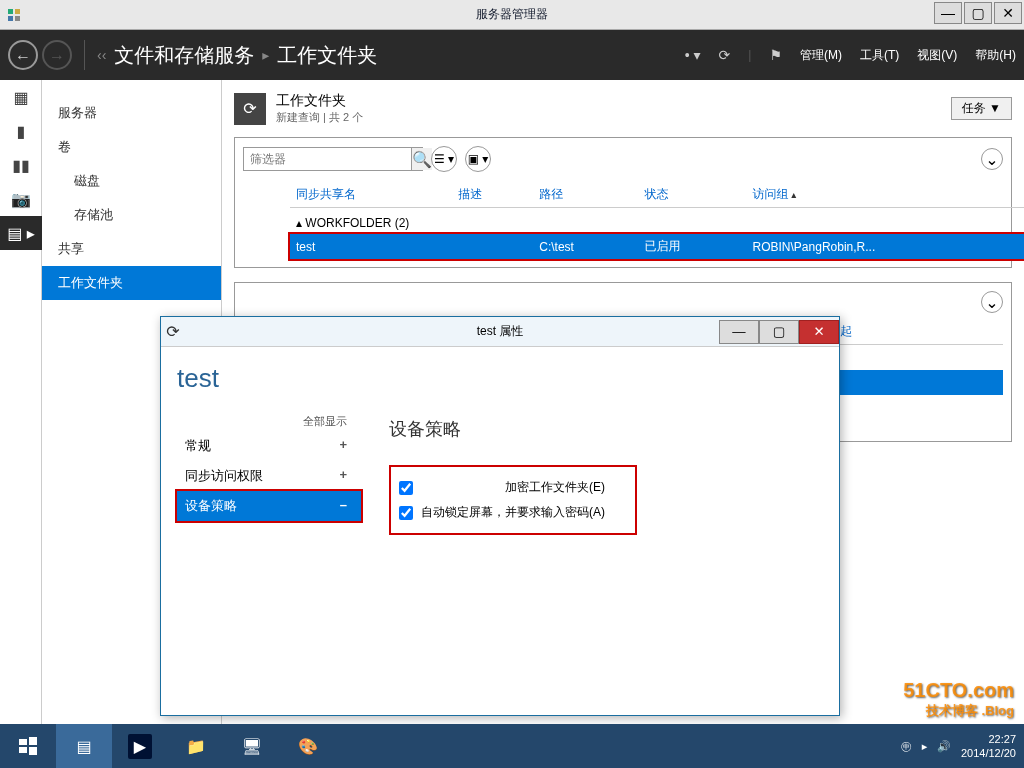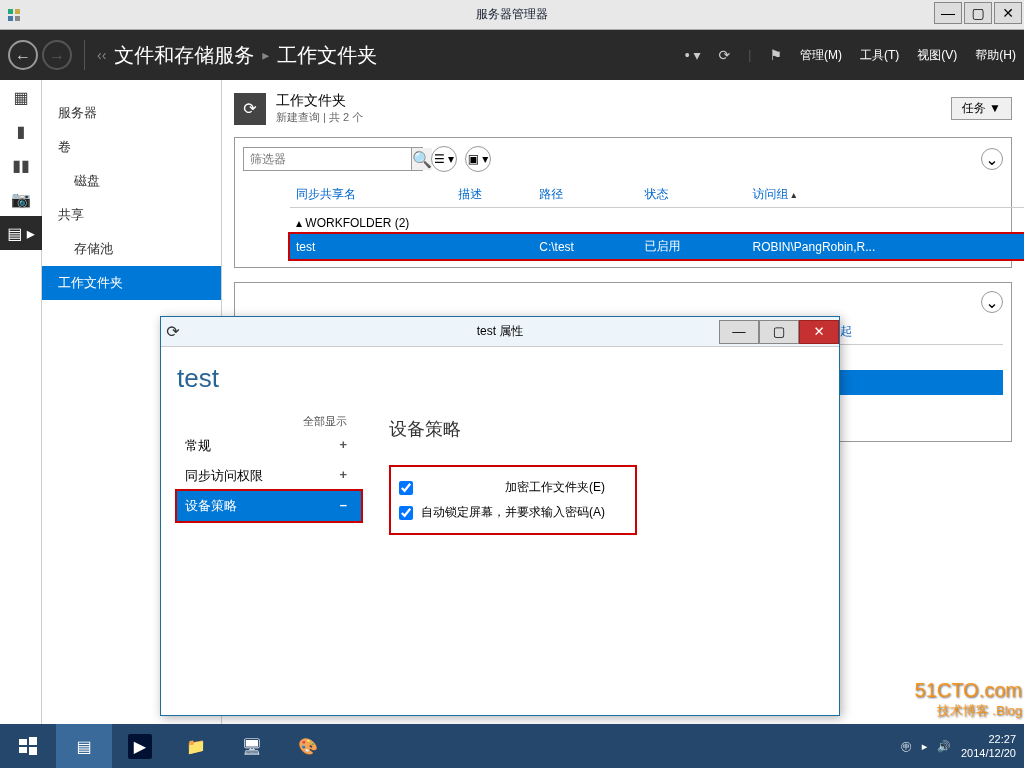--- a/index.html
+++ b/index.html
@@ -86,21 +86,21 @@
 .dialog .dlg-right .chk-row input { width: 14px; height: 14px;}
 .dialog .chk-frame { border: 2px solid #c00; padding: 8px 30px 8px 8px; display: inline-block;}
 
 
 .taskbar { position: absolute; bottom: 0; left: 0; right: 0; height: 44px; background: #24476b; display: flex; align-items: center; }
 .taskbar .tb-item { width: 56px; height: 44px; display: flex; align-items: center; justify-content: center; color: #fff; cursor: pointer; }
 .taskbar .tb-item.active { background: #3a6a9a; }
 .taskbar .tb-right { margin-left: auto; display: flex; align-items: center; color: #fff; font-size: 11px; padding-right: 8px; gap: 10px;}
 .taskbar .tb-right .clock { text-align: right; line-height: 14px;}
 
-.watermark { position: absolute; right: 2px; bottom: 48px; color: rgba(255,140,0,.85); font-family: Arial; font-weight: normal; font-size: 20px; text-shadow: 1px 1px 2px rgba(0,0,0,.6);}
+.watermark { position: absolute; right: 10px; bottom: 48px; color: rgba(255,140,0,.85); font-family: Arial; font-weight: bold; font-size: 20px; text-shadow: 1px 1px 2px rgba(0,0,0,.6);}
 .watermark .sub { font-size: 13px; display: block; text-align: right; }
 </style>
 </head>
 <body>
 
 <div class="titlebar">
   <span class="app-icon">
     <svg width="14" height="14" viewBox="0 0 14 14">
         <rect x="1" y="1" width="5" height="5" fill="#2a7"></rect>
         <rect x="8" y="1" width="5" height="5" fill="#ca4"></rect>
@@ -146,22 +146,22 @@
     <div class="ri">▮</div>
     <div class="ri">▮▮</div>
     <div class="ri">📷</div>
     <div class="ri active">▤ ▸</div>
   </div>
 
   <div class="sidenav">
     <div class="item">服务器</div>
     <div class="item">卷</div>
     <div class="item sub">磁盘</div>
+    <div class="item sub">存储池</div>
     <div class="item">共享</div>
-    <div class="item sub">存储池</div>
     <div class="item active">工作文件夹</div>
   </div>
 
   <div class="content">
     <div class="sect-head">
       <div class="big-icon">⟳</div>
       <div class="titles">
         <div class="t1">工作文件夹</div>
         <div class="t2">新建查询 | 共 2 个</div>
       </div>

